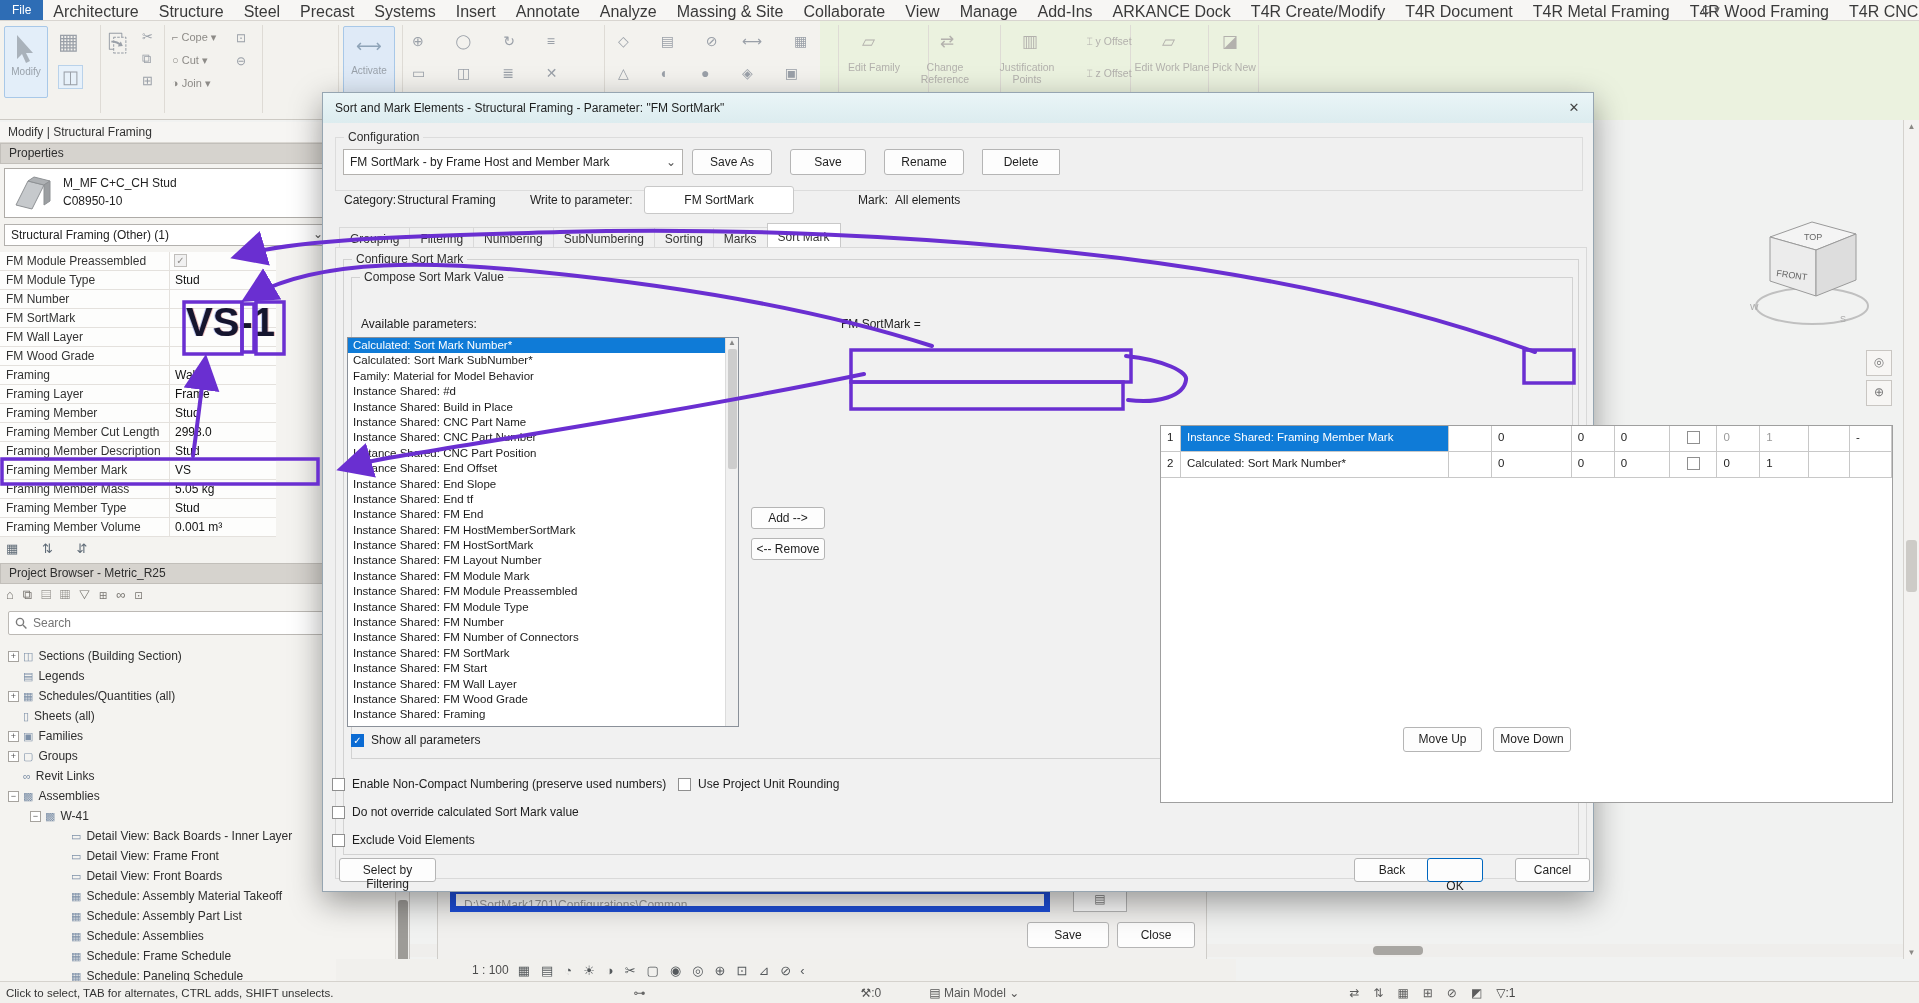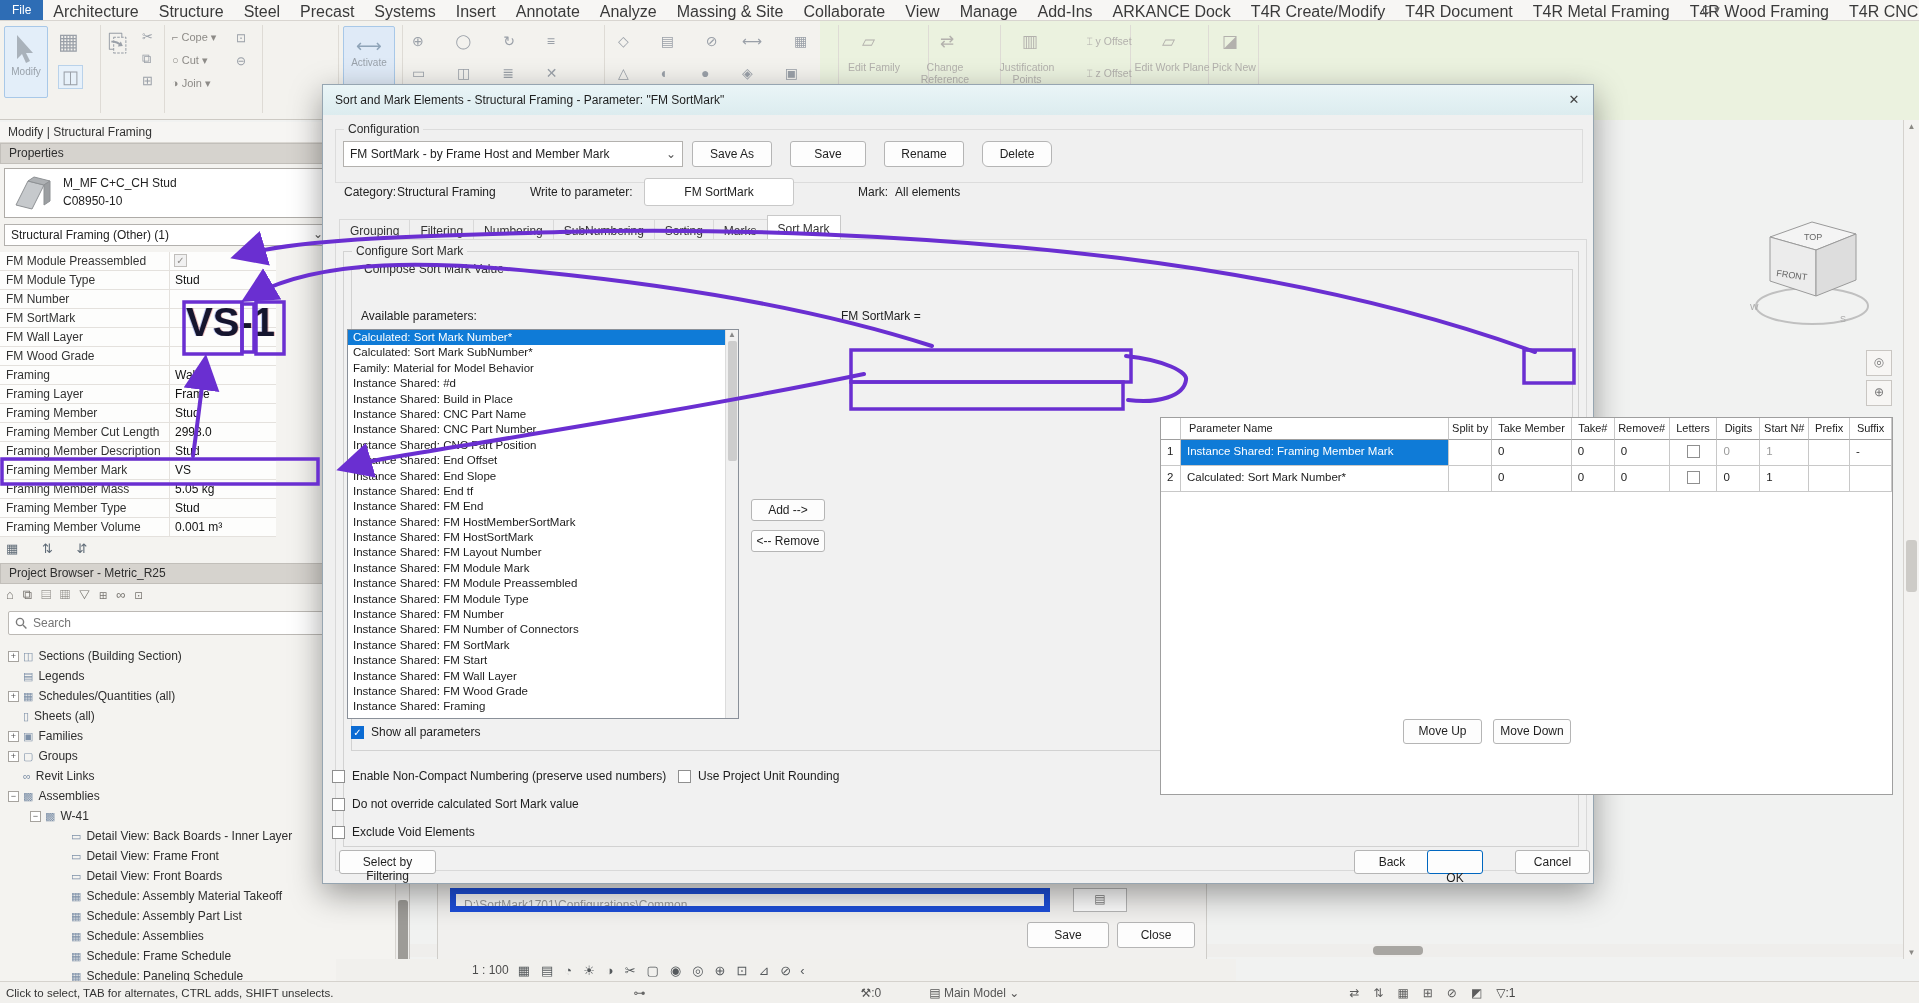--- a/index.html
+++ b/index.html
@@ -34,21 +34,21 @@
 .cbd{width:13px;height:13px;margin:2px 0 0 4px;background:#f1f1f1;border:1px solid #c0bebb;color:#8f8d8a;font-size:10px;line-height:11px;text-align:center}
 .pbrowser{position:absolute;left:0;top:563px;width:410px;height:420px;background:#f4f3f0;border-right:1px solid #c9c6c2}
 .pbtool{position:absolute;left:6px;top:24px;color:#76736e;font-size:13px;letter-spacing:9px}
 .search{position:absolute;left:8px;top:48px;width:382px;height:24px;background:#fff;border:1px solid #bcb9b5;border-radius:2px;display:flex;align-items:center;padding:0 6px;gap:6px}
 .search input{border:none;outline:none;flex:1;font-size:12px;color:#444;background:transparent}
 .trow{height:20px;display:flex;align-items:center;white-space:nowrap;color:#2e2e2e}
 .exp{width:11px;height:11px;border:1px solid #a6a39e;background:#fff;font-size:9px;line-height:9px;text-align:center;color:#555;margin-right:4px;flex:none}
 .ticon{color:#7d90a8;font-size:11px;margin-right:5px;flex:none}
 .pbscroll{position:absolute;right:0;top:0;width:14px;height:420px;background:#efeeec;border-left:1px solid #d7d4d0}
 
-.dialog{position:absolute;left:322px;top:84px;width:1272px;height:800px;background:#f0f0f0;border:1px solid #96a5b1;box-shadow:0 10px 30px rgba(0,0,0,.38)}
+.dialog{position:absolute;left:322px;top:92px;width:1272px;height:800px;background:#f0f0f0;border:1px solid #96a5b1;box-shadow:0 10px 30px rgba(0,0,0,.38)}
 .dtitle{position:absolute;left:0;top:0;width:100%;height:30px;background:linear-gradient(#eaf5f7,#dcecef);display:flex;align-items:center;padding:0 12px;color:#1e1e1e}
 .dclose{position:absolute;right:10px;top:6px;width:18px;height:18px;text-align:center;color:#444;font-size:13px;line-height:18px}
 .gbox{position:absolute;border:1px solid #dcdcdc;background:transparent}
 .glegend{position:absolute;top:-8px;left:8px;background:#f0f0f0;padding:0 4px;color:#2e2e2e}
 .btn{position:absolute;background:#fdfdfd;border:1px solid #b5b5b5;border-radius:3px;text-align:center;color:#1f1f1f;font-size:12px}
 .dtab{padding:4px 10px;border:1px solid #d9d9d9;border-bottom:none;background:#f0f0f0;color:#333;margin-right:-1px}
 .dtab.act{background:#fff;position:relative;top:-2px;padding-top:6px;border-color:#c9c9c9}
 .tabpage{position:absolute;left:12px;top:154px;width:1252px;height:632px;background:#f1f1f1;border:1px solid #d9d9d9}
 .listbox{position:absolute;background:#fff;border:1px solid #8a9099;overflow:hidden}
 .litem{height:15.4px;padding:1px 4px 0 5px;white-space:nowrap;font-size:11.5px;color:#1b1b1b}
@@ -134,21 +134,21 @@
     <span class="glyph" style="left:142px;top:52px;font-size:13px">⊞</span>
     
     <div class="toolrow" style="left:172px;top:10px">⌐ <span>Cope</span> ▾</div>
     <div class="toolrow" style="left:172px;top:33px">○ <span>Cut</span> ▾</div>
     <div class="toolrow" style="left:172px;top:56px">◑ <span>Join</span> ▾</div>
     <span class="glyph" style="left:236px;top:10px;font-size:12px">⊡</span>
     <span class="glyph" style="left:236px;top:33px;font-size:12px">⊖</span>
     
     <div class="tile" style="left:343px;top:5px;width:52px;height:72px">
       <div style="font-size:18px;color:#8fa4b8;margin-top:8px">⟷</div>
-      <div style="font-size:10px;color:#9aa2ab;">Activate</div>
+      <div style="font-size:10px;color:#9aa2ab;margin-top:8px">Activate</div>
     </div>
     
     <span class="glyph" style="left:412px;top:12px;font-size:14px;letter-spacing:14px">⊕ ◯ ↻ ≡</span>
     <span class="glyph" style="left:412px;top:44px;font-size:14px;letter-spacing:14px">▭ ◫ ≣ ✕</span>
     <span class="glyph" style="left:618px;top:12px;font-size:14px;letter-spacing:14px">◇ ▤ ⊘</span>
     <span class="glyph" style="left:618px;top:44px;font-size:14px;letter-spacing:14px">△ ◐ ●</span>
     <span class="glyph" style="left:742px;top:12px;font-size:14px;letter-spacing:14px">⟷ ▦</span>
     <span class="glyph" style="left:742px;top:44px;font-size:14px;letter-spacing:14px">◈ ▣</span>
     
     <span class="glyph gdis" style="left:862px;top:10px;font-size:17px">▱</span>
@@ -422,21 +422,21 @@
     <div class="gbox" style="left:12px;top:44px;width:1248px;height:54px">
       <span class="glegend">Configuration</span>
     </div>
     <div class="combo" style="left:20px;top:56px;width:340px;height:26px;padding-top:5px">
       <span>FM SortMark - by Frame Host and Member Mark</span><span class="chev" style="top:5px">⌄</span>
     </div>
     <div id="cfg-btns" class="abs" style="left:369px;top:56px;display:flex">
         <div style="position: relative; height: 26px; width: 80px; margin-right: 18px; background: rgb(253, 253, 253); border: 1px solid rgb(181, 181, 181); border-radius: 3px; text-align: center; padding-top: 5px;">Save As</div>
         <div style="position: relative; height: 26px; width: 76px; margin-right: 18px; background: rgb(253, 253, 253); border: 1px solid rgb(181, 181, 181); border-radius: 3px; text-align: center; padding-top: 5px;">Save</div>
         <div style="position: relative; height: 26px; width: 80px; margin-right: 18px; background: rgb(253, 253, 253); border: 1px solid rgb(181, 181, 181); border-radius: 3px; text-align: center; padding-top: 5px;">Rename</div>
-        <div style="position: relative; height: 26px; width: 70px; margin-right: 18px; background: rgb(253, 253, 253); border: 1px solid rgb(181, 181, 181); border-radius: 6px; text-align: center; padding-top: 5px;">Delete</div>
+        <div style="position: relative; height: 26px; width: 78px; margin-right: 18px; background: rgb(253, 253, 253); border: 1px solid rgb(181, 181, 181); border-radius: 1px; text-align: center; padding-top: 5px;">Delete</div>
       </div>
 
     <span class="abs" style="left:21px;top:100px">Category:</span>
     <span class="abs" style="left:74px;top:100px">Structural Framing</span>
     <span class="abs" style="left:207px;top:100px">Write to parameter:</span>
     <div class="abs" style="left:321px;top:93px;width:150px;height:28px;background:#fff;border:1px solid #c8c8c8;border-radius:3px;text-align:center;padding-top:6px"><span>FM SortMark</span></div>
     <span class="abs" style="left:535px;top:100px">Mark:</span>
     <span class="abs" style="left:572px;top:100px">All elements</span>
 
     <div id="dtabs" class="abs" style="left:16px;top:132px;display:flex;align-items:flex-end">
@@ -491,33 +491,20 @@
     </div>
     <div class="cbl" style="left:28px;top:640px">
       <span class="cb on">✓</span>
       <span>Show all parameters</span>
     </div>
     <div class="btn" style="left:428px;top:414px;width:74px;height:22px;padding-top:3px">Add --&gt;</div>
     <div class="btn" style="left:428px;top:445px;width:74px;height:22px;padding-top:3px">&lt;-- Remove</div>
     <span class="abs" style="left:518px;top:224px">FM SortMark =</span>
 
     <div class="smk">
-      <div id="smk-head" style="display:flex">
-          <div class="hcell" style="width: 20px;"></div>
-          <div class="hcell" style="width: 269px; text-align: left; padding-left: 8px;">Parameter Name</div>
-          <div class="hcell" style="width: 43px;">Split by</div>
-          <div class="hcell" style="width: 80px;">Take Member</div>
-          <div class="hcell" style="width: 43px;">Take#</div>
-          <div class="hcell" style="width: 55px;">Remove#</div>
-          <div class="hcell" style="width: 48px;">Letters</div>
-          <div class="hcell" style="width: 43px;">Digits</div>
-          <div class="hcell" style="width: 49px;">Start N#</div>
-          <div class="hcell" style="width: 41px;">Prefix</div>
-          <div class="hcell" style="width: 42px;">Suffix</div>
-        </div>
       <div id="smk-rows">
           <div style="display: flex;">
             <div class="tcell" style="width: 20px; text-align: left;">1</div>
             <div class="tcell selcell" style="width: 269px;">Instance Shared: Framing Member Mark</div>
             <div class="tcell" style="width: 43px;"></div>
             <div class="tcell" style="width: 80px;">0</div>
             <div class="tcell" style="width: 43px;">0</div>
             <div class="tcell" style="width: 55px;">0</div>
             <div class="tcell" style="width: 48px; padding: 5px 0px 0px;">
               <div class="cb" style="margin: 0px auto;"></div>

